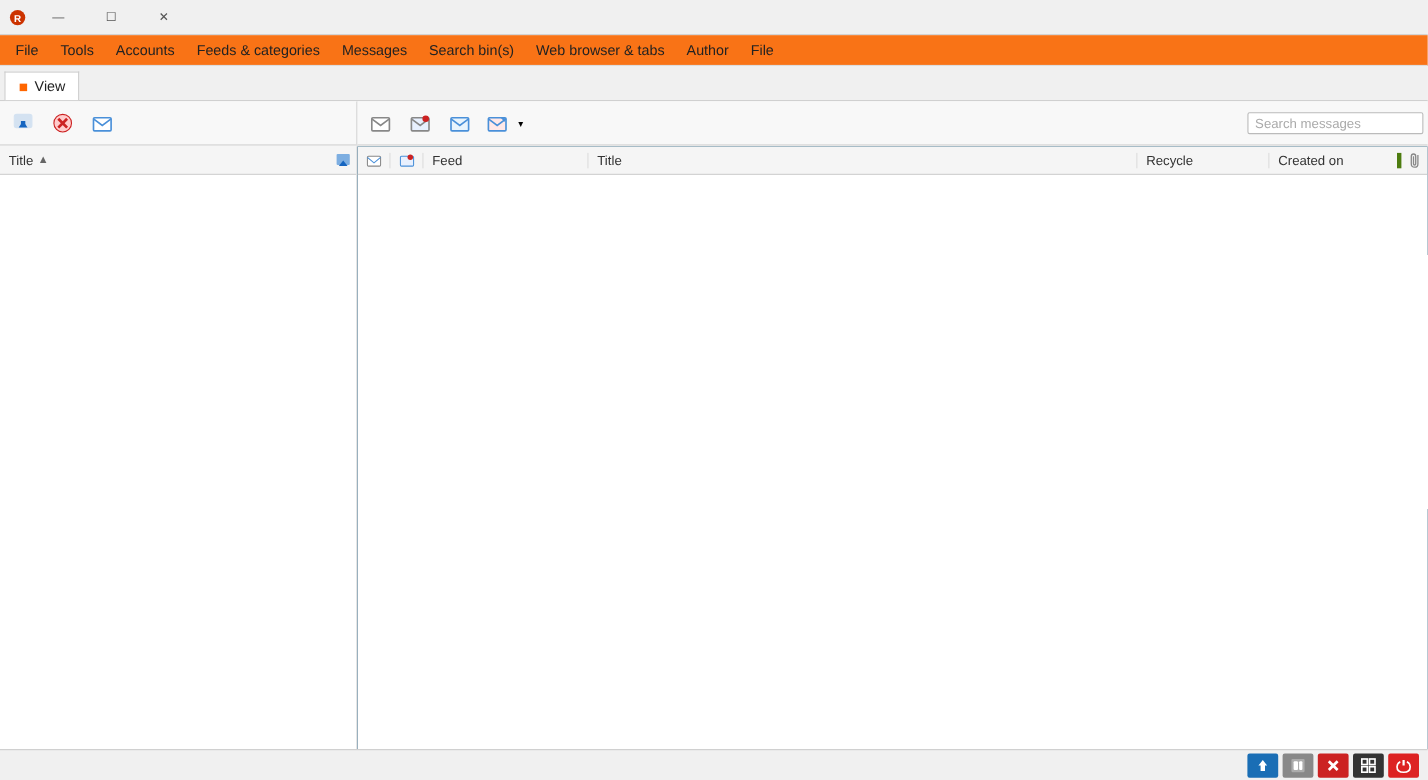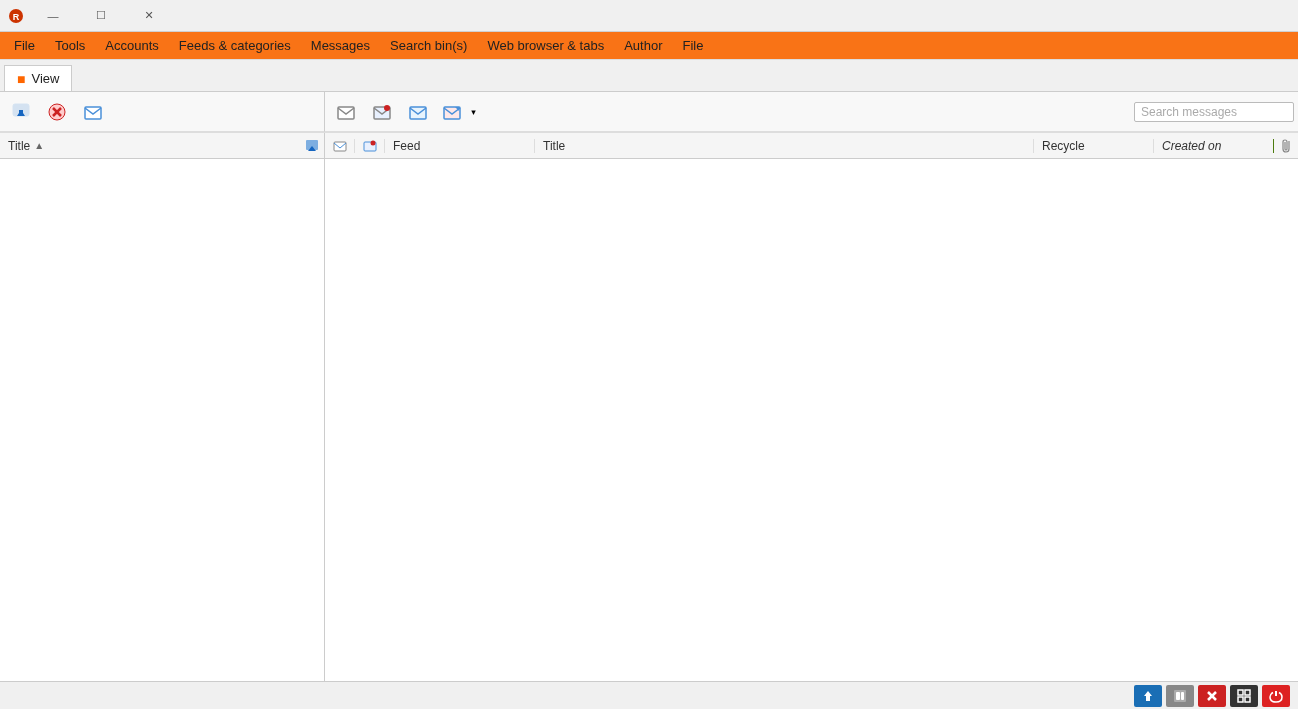--- a/index.html
+++ b/index.html
@@ -269,22 +269,21 @@
       border-right: 1px solid #ddd;
     }
     .msg-col-author {
       width: 120px;
       padding: 0 8px;
       border-right: 1px solid #ddd;
     }
     .msg-col-date {
       width: 120px;
       padding: 0 8px;
-      border-right: 1px solid #4d7c0f;
-      font-style: italic;
+      border-right: 4px solid #4d7c0f;
     }
     .msg-col-attach {
       width: 24px;
       display: flex;
       align-items: center;
       justify-content: center;
     }
 
     
     #status-bar {

